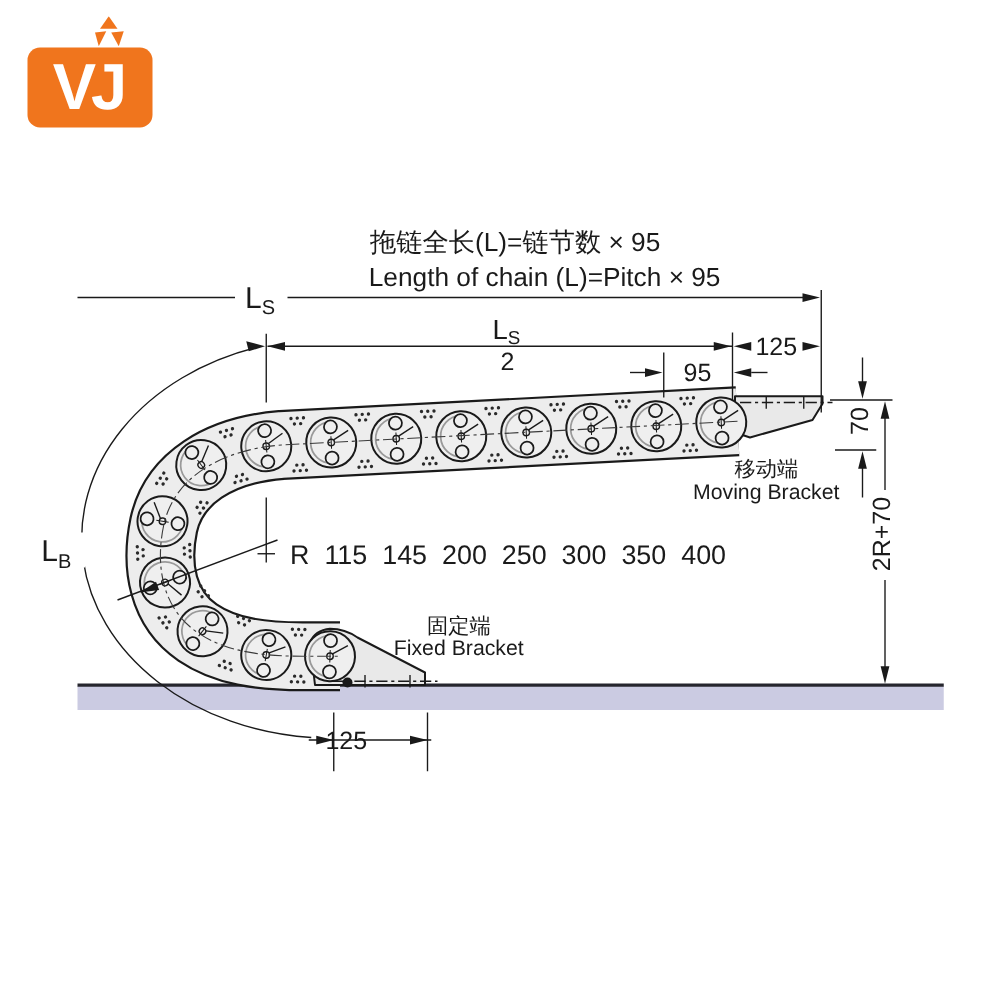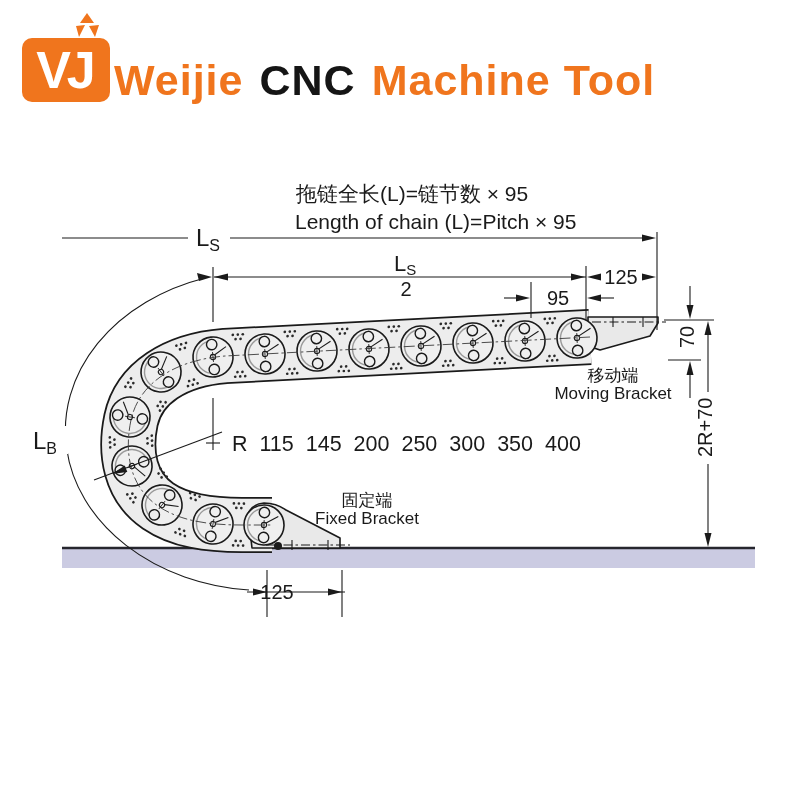--- a/index.html
+++ b/index.html
@@ -1,18 +1,18 @@
 <!DOCTYPE html>
 <html><head>
 <meta charset="utf-8">
 <style>
   html,body{margin:0;padding:0;background:#fff;width:800px;height:800px;overflow:hidden;
     font-family:"Liberation Sans","DejaVu Sans",sans-serif;}
   #stage{position:relative;width:800px;height:800px;background:#fff;}
-  .logo-box{position:absolute;left:22px;top:38px;width:88px;height:64px;background:#F0751D;
+  .logo-box{position:absolute;left:22px;top:38px;width:100px;height:64px;background:#F0751D;
     border-radius:10px;display:flex;align-items:center;justify-content:center;}
   .logo-box span{color:#fff;font-size:52px;font-weight:bold;letter-spacing:-4px;
     font-family:"Liberation Sans",sans-serif;padding-right:4px;}
   .crown{position:absolute;left:71px;top:13px;}
   .brand-title{position:absolute;left:114px;top:56px;display:flex;gap:16px;
     font-size:43px;font-weight:bold;letter-spacing:1px;white-space:nowrap;}
   .w-orange{color:#F0751D;}
   .w-black{color:#151515;}
   svg text{font-family:"Liberation Sans","DejaVu Sans",sans-serif;fill:#1a1a1a;}
   .dimtxt{font-size:20px;}
@@ -26,25 +26,20 @@
 <div id="stage">
 
   <div class="logo-box">
     <span>VJ</span>
   </div>
   <svg class="crown" width="34" height="26" viewBox="0 0 34 26">
     <polygon points="16,0 9,10 23,10" fill="#F0751D"></polygon>
     <polygon points="5,13 14,12 8,24" fill="#F0751D"></polygon>
     <polygon points="28,12 18,13 24,24" fill="#F0751D"></polygon>
   </svg>
-  <div class="brand-title">
-    <span class="w-orange">Weijie</span>
-    <span class="w-black">CNC</span>
-    <span class="w-orange">Machine Tool</span>
-  </div>
 
   <svg width="800" height="800" viewBox="0 0 800 800" style="position:absolute;left:0;top:0;">
 
     <g>
       <rect x="62" y="549" width="693" height="19" fill="#cbcbe2"></rect>
       <line x1="62" y1="548" x2="755" y2="548" stroke="#26262e" stroke-width="2.6"></line>
     </g>
 
     <g>
       <path d="M 590 337 L 225 356 C 175 360 139 383 131 420 C 124 453 130 487 158 506 C 180 521 208 525 242 525 L 272 525" fill="none" stroke="#1a1a1a" stroke-width="56" stroke-linejoin="round"></path>

